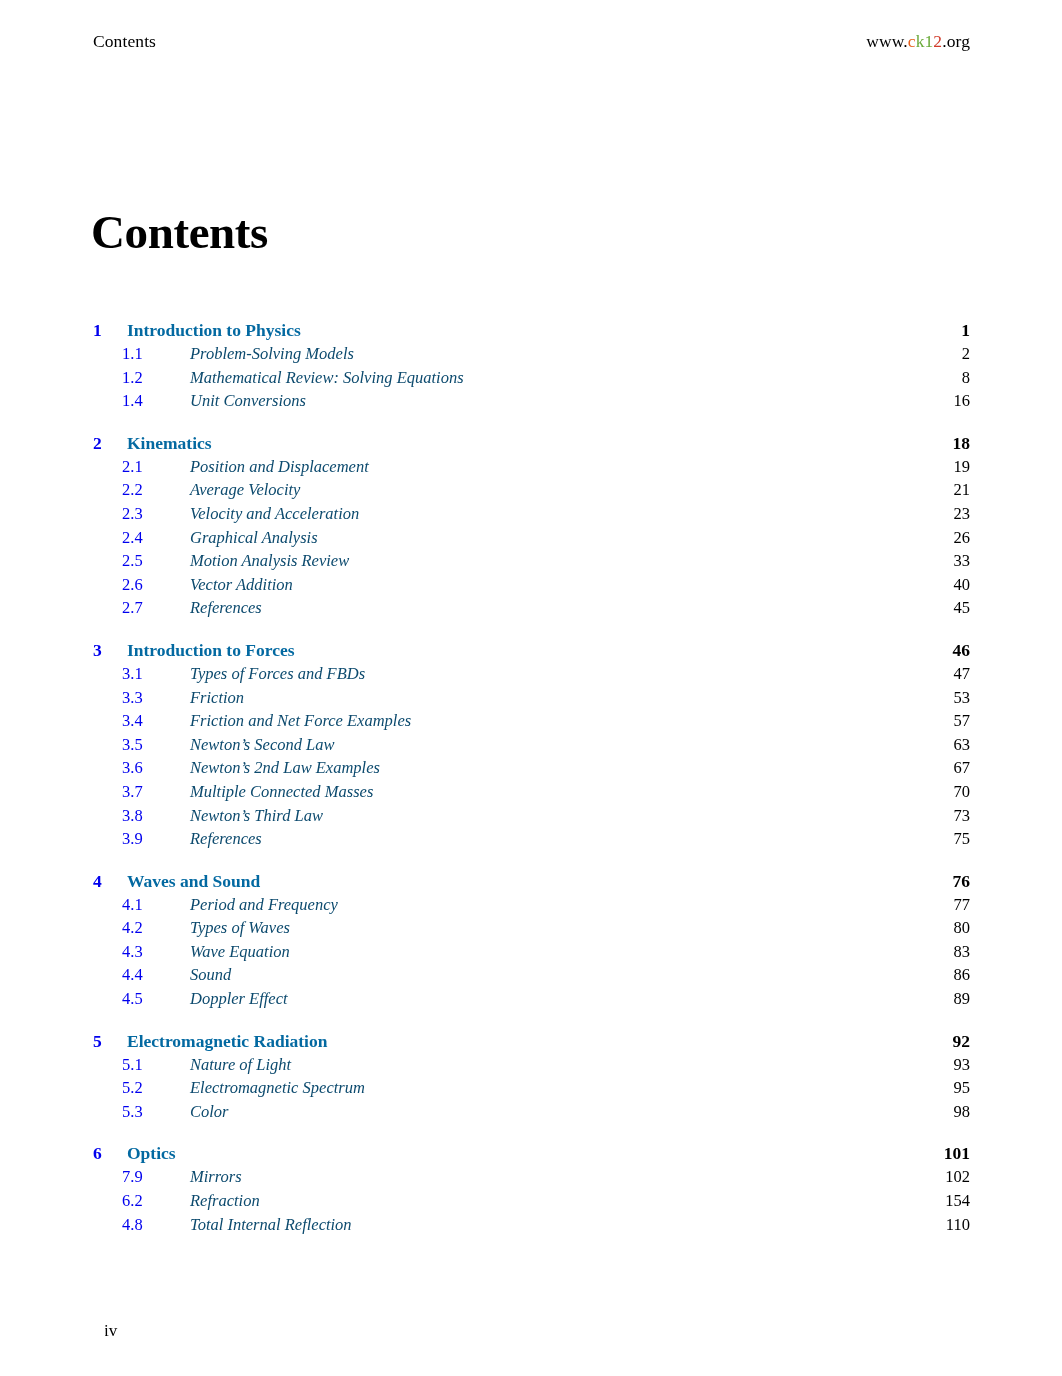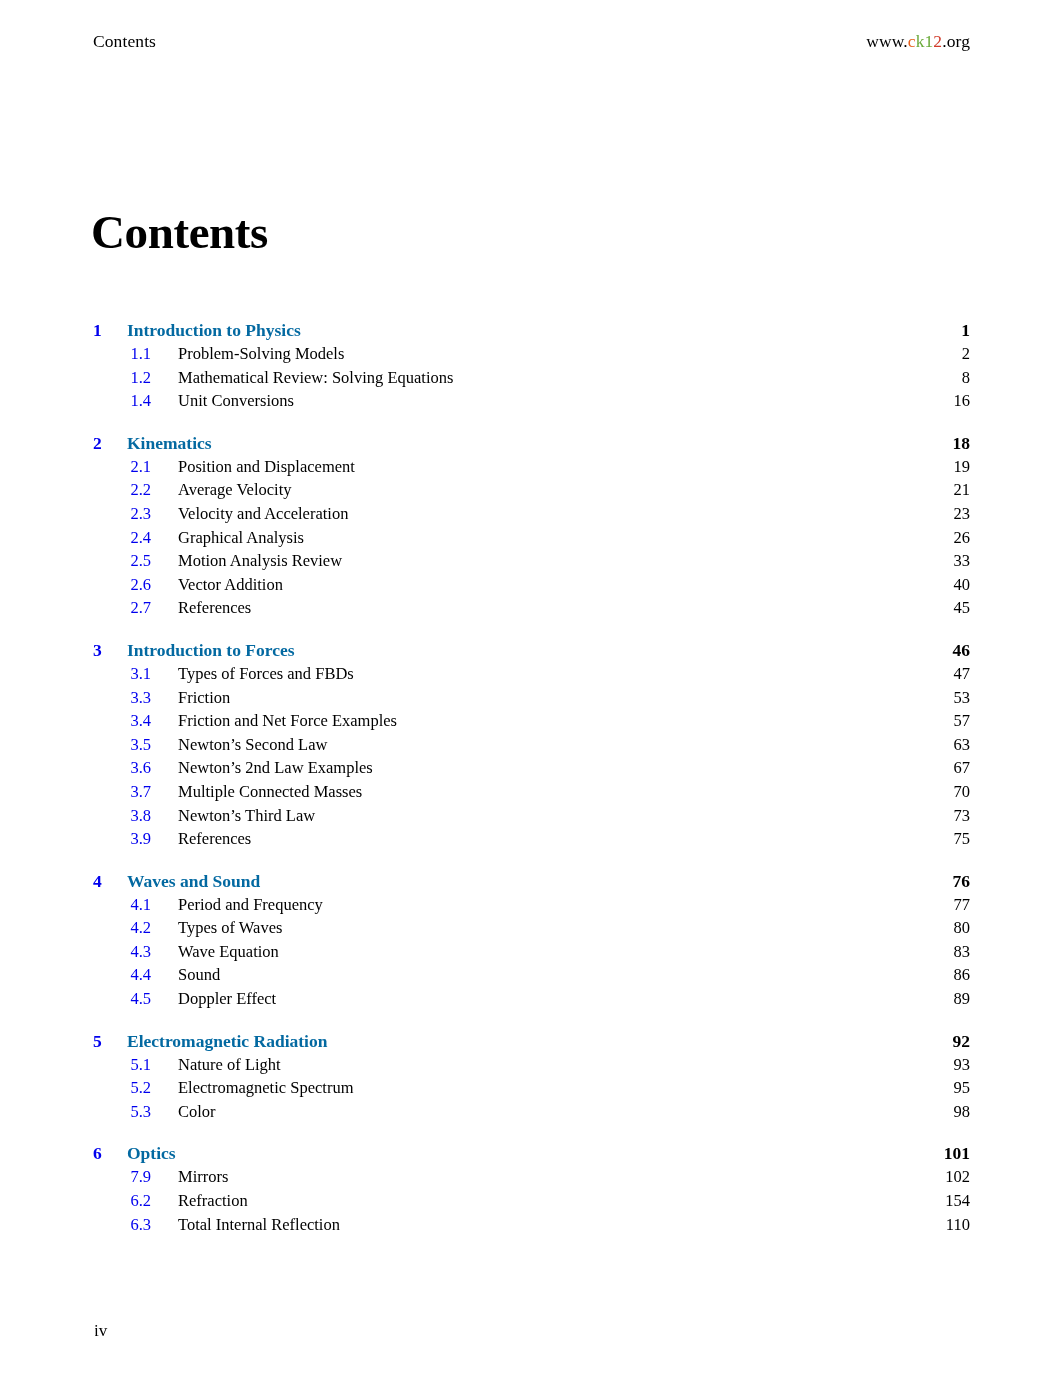--- a/index.html
+++ b/index.html
@@ -103,27 +103,27 @@
     height: 23.6px;
     font-size: 16.5px;
     font-weight: normal;
     line-height: 23.6px;
   }
   .row.section .num {
     width: 29px;
     flex: 0 0 29px;
     margin-left: 29px;
     color: #0000EE;
-    text-align: right;
   }
   .row.section .title {
     flex: 0 0 auto;
-    color: #000000;
-    margin-left: 27px;
+    color: #0c4a6e;
+    margin-left: 39px;
     white-space: nowrap;
+    font-style: italic;
   }
   .row.section .leader {
     flex: 1 1 auto;
     position: relative;
     height: 1px;
     margin: 0 5px 0 7px;
     align-self: center;
     overflow: hidden;
   }
   .row.section .leader::after {
@@ -143,21 +143,21 @@
     color: #000000;
     text-align: right;
     min-width: 26px;
     font-size: 16.5px;
   }
 
   
   .page-footer {
     position: absolute;
     top: 1320px;
-    left: 94px;
+    left: 104px;
     width: 877px;
     height: 24px;
     font-size: 17px;
     line-height: 22px;
     color: #000000;
   }
   .footer-rule {
     position: absolute;
     left: 0;
     top: -2px;
@@ -380,21 +380,21 @@
         <span class="leader"></span>
         <span class="pageno">102</span>
       </div>
       <div class="row section">
         <span class="num">6.2</span>
         <span class="title">Refraction</span>
         <span class="leader"></span>
         <span class="pageno">154</span>
       </div>
       <div class="row section">
-        <span class="num">6.3</span>
+        <span class="num">4.8</span>
         <span class="title">Total Internal Reflection</span>
         <span class="leader"></span>
         <span class="pageno">110</span>
       </div>
     </div>
   </div>
 
 <div class="page-footer">
   <span class="footer-rule"></span>
   <span>iv</span>

